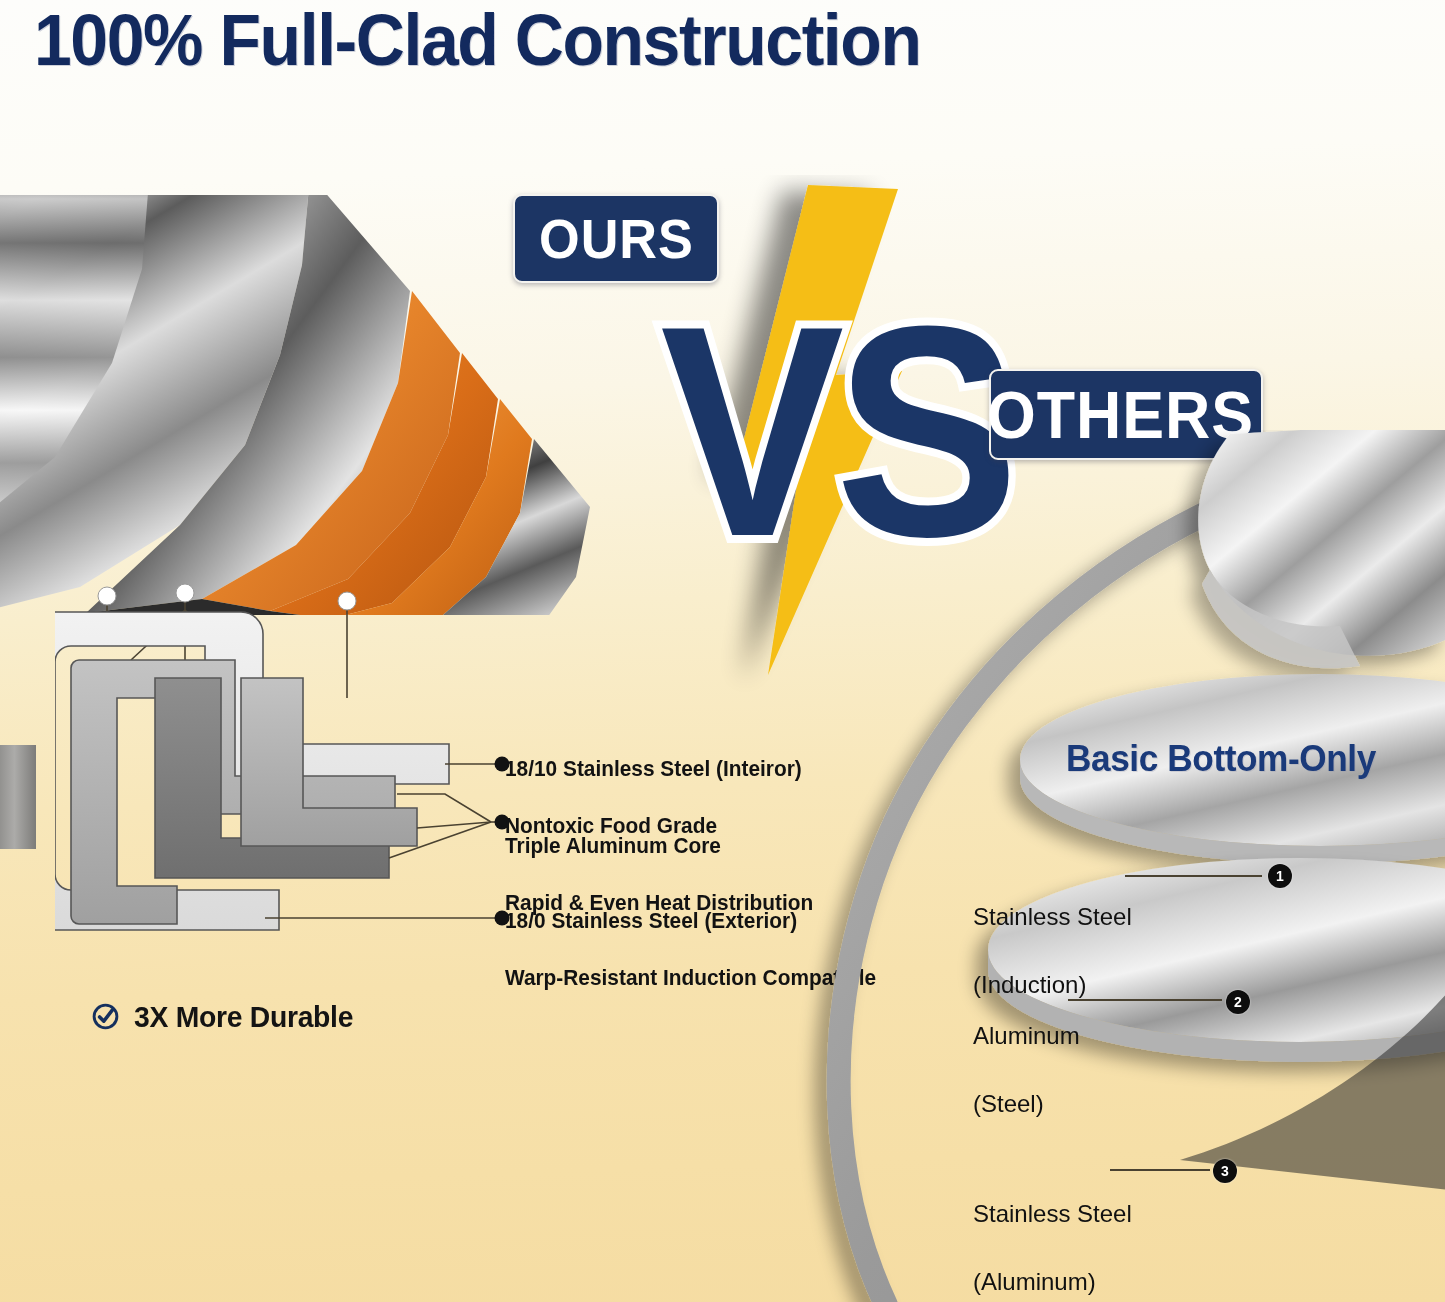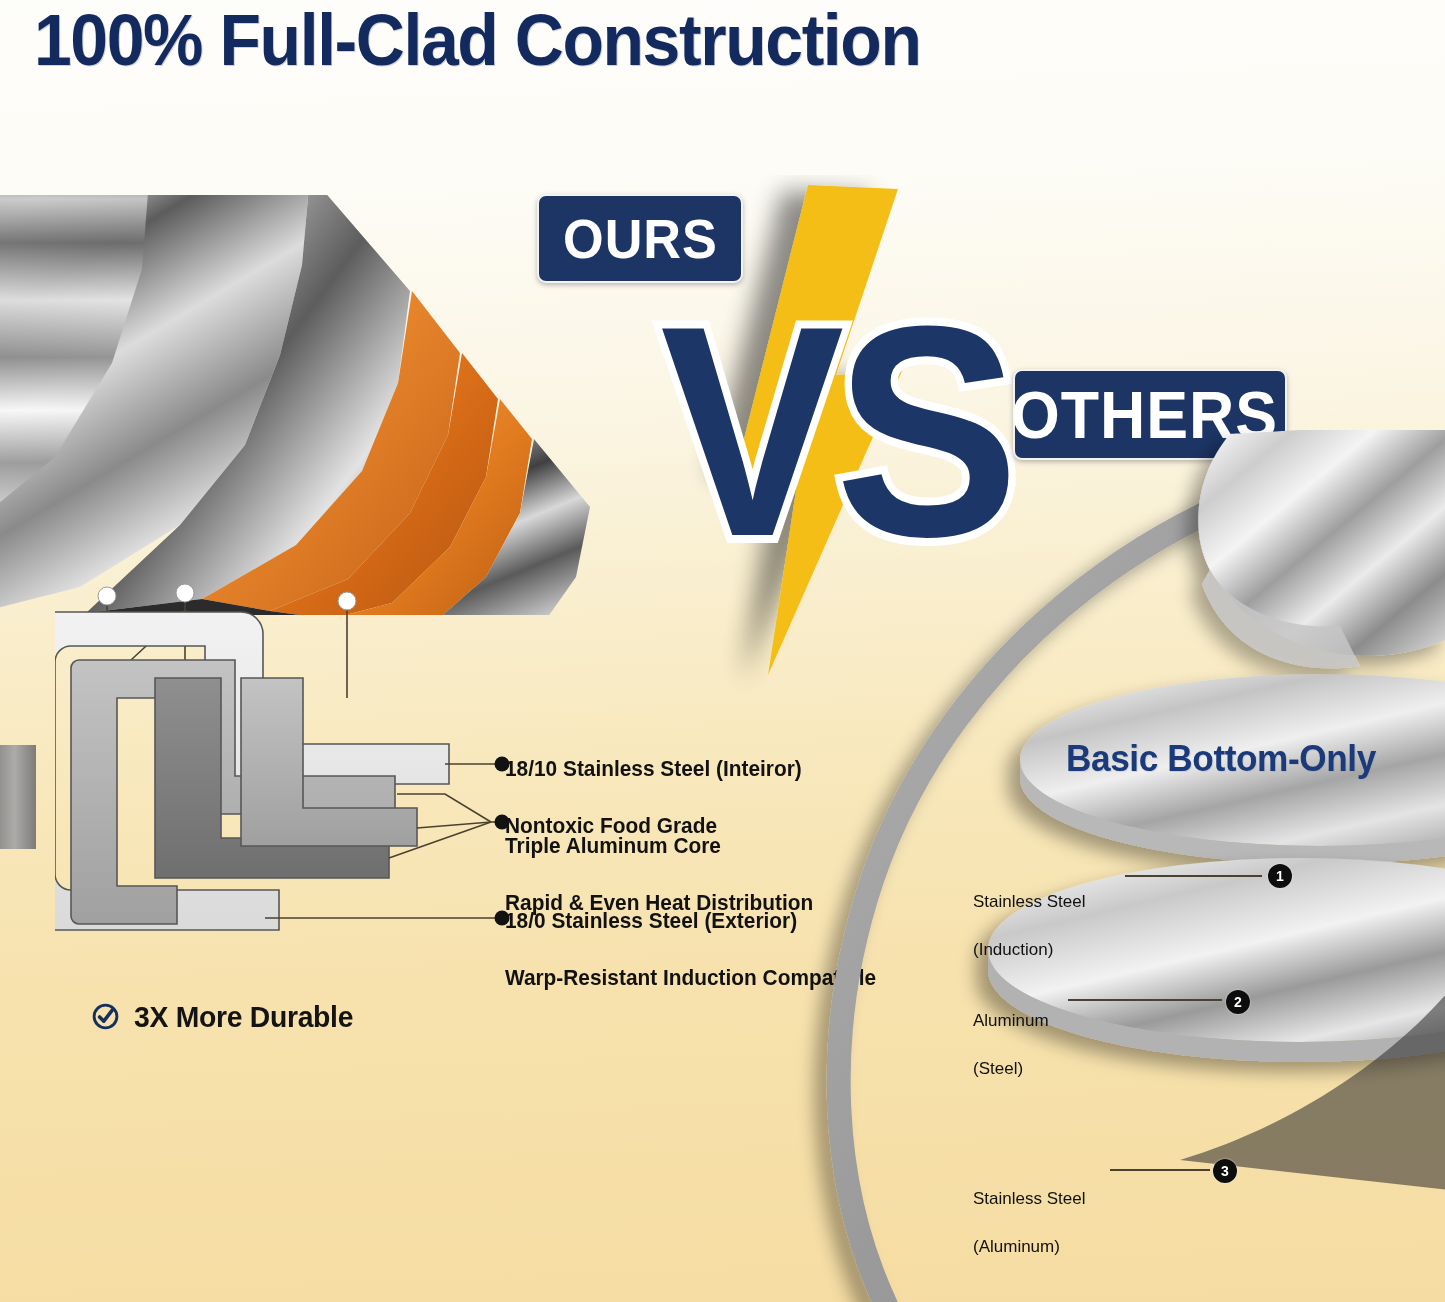--- a/index.html
+++ b/index.html
@@ -52,21 +52,20 @@
   .badge{
     position:absolute;
     background:#1c3564;
     border-radius:9px;
     color:#ffffff;
     font-family:"Liberation Sans",sans-serif;
     font-weight:bold;
     display:flex;align-items:center;justify-content:center;
     box-shadow:0 2px 5px rgba(60,60,80,.35);
     border:2px solid #f4f3ef;
-    margin-left:24px;
   }
   #badge-ours{left:513px;top:194px;width:202px;height:85px;font-size:55px;letter-spacing:1px;}
   #badge-others{left:989px;top:369px;width:270px;height:87px;font-size:66px;letter-spacing:1px;justify-content:flex-end;}
   .badge span{transform:scaleX(0.95);display:block;}
 
   
   .vswrap{position:absolute;left:640px;top:175px;width:400px;height:520px;}
 
   
   .rightwrap{position:absolute;left:760px;top:430px;width:690px;height:875px;}
@@ -78,21 +77,21 @@
     color:#1a3a7a;
     letter-spacing:-0.4px;
     transform:scaleX(0.95);transform-origin:left top;
     white-space:nowrap;
     text-shadow:1px 1px 0 rgba(150,150,170,.3);
   }
 
   .rlabel{
     position:absolute;
     font-family:"Liberation Sans",sans-serif;
-    font-size:17px;
+    font-size:24px;
     color:#111111;
     line-height:1.42;
     white-space:pre-line;
   }
   #rlabel-1{left:973px;top:866px;}
   #rlabel-2{left:973px;top:985px;}
   #rlabel-3{left:973px;top:1163px;}
 
   .numbadge{
     position:absolute;width:24px;height:24px;border-radius:50%;

